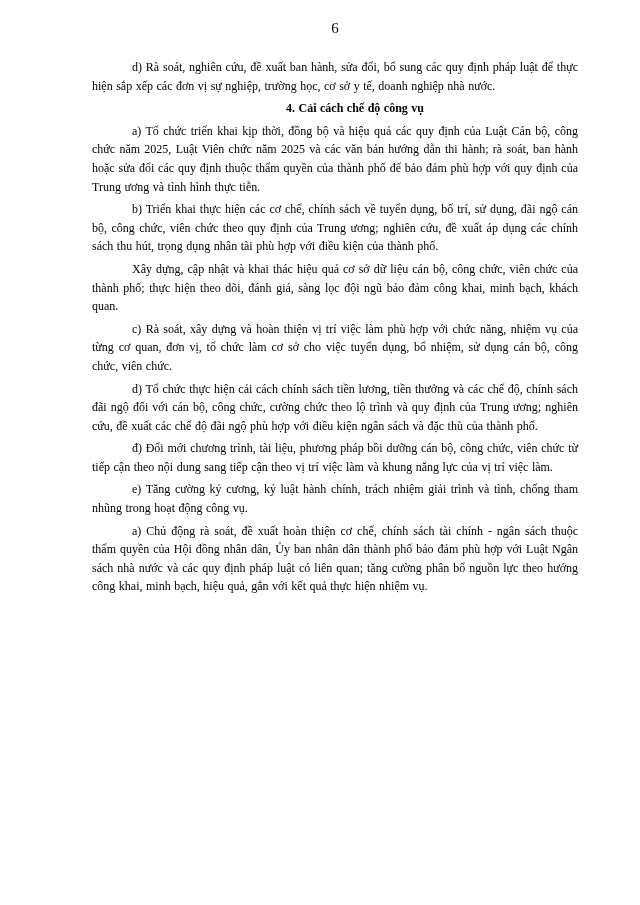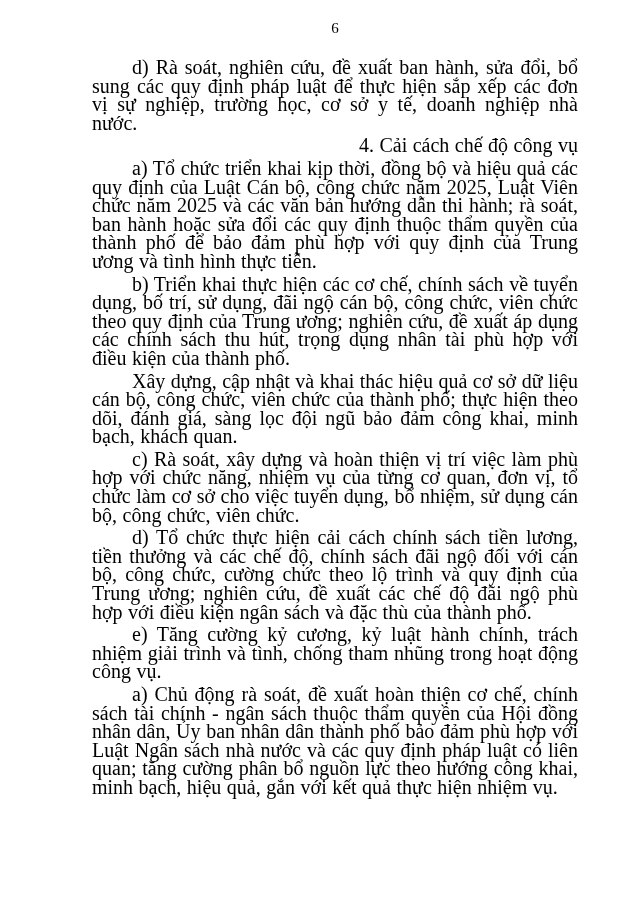--- a/index.html
+++ b/index.html
@@ -22,43 +22,44 @@
     margin-left: 92px;
     margin-right: 62px;
     text-align: center;
     font-size: 15px;
     line-height: 1.2;
   }
   .content {
     margin: 21px 62px 0 92px; 
   }
   .content p {
-    font-size: 20px;
+    font-size: 12px;
     line-height: 18.6px;
     margin: 0 0 4px 0;
     text-align: justify;
     text-indent: 40px;
     word-spacing: 0.5px;
   }
   .content p.heading {
-    font-weight: normal;
-    text-align: right;
+    font-weight: bold;
+    text-align: center;
     margin-top: 2px;
     margin-bottom: 4px;
   }
 </style>
 </head>
 <body>
 
 <div class="page">
   <div class="page-number">6</div>
   <div class="content" id="document-body">
       <p class="para">d) Rà soát, nghiên cứu, đề xuất ban hành, sửa đổi, bổ sung các quy định pháp luật để thực hiện sắp xếp các đơn vị sự nghiệp, trường học, cơ sở y tế, doanh nghiệp nhà nước.</p>
       <p class="heading">4. Cải cách chế độ công vụ</p>
       <p class="para">a) Tổ chức triển khai kịp thời, đồng bộ và hiệu quả các quy định của Luật Cán bộ, công chức năm 2025, Luật Viên chức năm 2025 và các văn bản hướng dẫn thi hành; rà soát, ban hành hoặc sửa đổi các quy định thuộc thẩm quyền của thành phố để bảo đảm phù hợp với quy định của Trung ương và tình hình thực tiễn.</p>
       <p class="para">b) Triển khai thực hiện các cơ chế, chính sách về tuyển dụng, bố trí, sử dụng, đãi ngộ cán bộ, công chức, viên chức theo quy định của Trung ương; nghiên cứu, đề xuất áp dụng các chính sách thu hút, trọng dụng nhân tài phù hợp với điều kiện của thành phố.</p>
       <p class="para">Xây dựng, cập nhật và khai thác hiệu quả cơ sở dữ liệu cán bộ, công chức, viên chức của thành phố; thực hiện theo dõi, đánh giá, sàng lọc đội ngũ bảo đảm công khai, minh bạch, khách quan.</p>
       <p class="para">c) Rà soát, xây dựng và hoàn thiện vị trí việc làm phù hợp với chức năng, nhiệm vụ của từng cơ quan, đơn vị, tổ chức làm cơ sở cho việc tuyển dụng, bổ nhiệm, sử dụng cán bộ, công chức, viên chức.</p>
       <p class="para">d) Tổ chức thực hiện cải cách chính sách tiền lương, tiền thưởng và các chế độ, chính sách đãi ngộ đối với cán bộ, công chức, cường chức theo lộ trình và quy định của Trung ương; nghiên cứu, đề xuất các chế độ đãi ngộ phù hợp với điều kiện ngân sách và đặc thù của thành phố.</p>
+      <p class="para">đ) Đổi mới chương trình, tài liệu, phương pháp bồi dưỡng cán bộ, công chức, viên chức từ tiếp cận theo nội dung sang tiếp cận theo vị trí việc làm và khung năng lực của vị trí việc làm.</p>
       <p class="para">e) Tăng cường kỷ cương, kỷ luật hành chính, trách nhiệm giải trình và tình, chống tham nhũng trong hoạt động công vụ.</p>
       <p class="para">a) Chủ động rà soát, đề xuất hoàn thiện cơ chế, chính sách tài chính - ngân sách thuộc thẩm quyền của Hội đồng nhân dân, Ủy ban nhân dân thành phố bảo đảm phù hợp với Luật Ngân sách nhà nước và các quy định pháp luật có liên quan; tăng cường phân bổ nguồn lực theo hướng công khai, minh bạch, hiệu quả, gắn với kết quả thực hiện nhiệm vụ.</p>
     </div>
 </div>
 
 </body></html>

